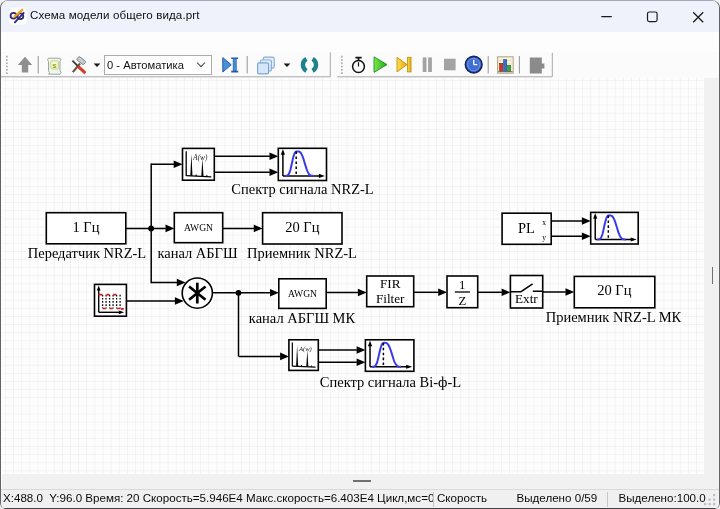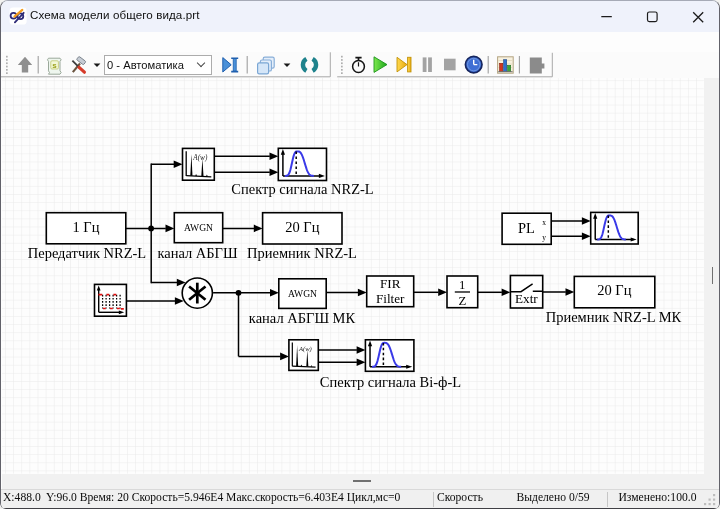--- a/index.html
+++ b/index.html
@@ -13,21 +13,21 @@
 #combo { position:absolute; left:103px; top:54px; width:108px; height:20px; background:#fff;
   border:1px solid #acacac; border-radius:0; font-size:11.2px; color:#111; line-height:18.5px; padding-left:2px; }
 #combo .ch { position:absolute; right:7px; top:3.5px; width:6px; height:6px;
   border-left:1.1px solid #484848; border-bottom:1.1px solid #484848; transform:rotate(-45deg); }
 #canvasbg { position:absolute; left:1px; top:77px; width:701.8px; height:395.6px; background:#fdfdfd; }
 #vsb { position:absolute; left:702.8px; top:77px; width:16.2px; height:395.6px; background:#f1f1f1; }
 #vsb .th { position:absolute; left:7.8px; top:189px; width:1.8px; height:17px; background:#707070; }
 #hsb { position:absolute; left:1px; top:472.6px; width:718px; height:15.8px; background:#f1f1f1; }
 #hsb .th { position:absolute; left:351px; top:6.6px; width:17.5px; height:1.7px; background:#707070; }
 #status { position:absolute; left:0; top:488.4px; width:100%; height:19.2px; background:#f0f0f0;
-  border-top:1px solid #d9d9d9; font-size:11.6px; color:#0a0a0a;font-family:Liberation Serif, serif; }
+  border-top:1px solid #d9d9d9; font-size:11.6px; color:#0a0a0a; }
 #status span { position:absolute; top:0.5px; white-space:pre; }
 #status .sep { position:absolute; top:1.5px; width:1px; height:15px; background:#c6c6c6; }
 #botbar { position:absolute; left:0; top:507px; width:100%; height:2px; background:#404045; }
 </style></head>
 <body>
 <div id="win">
   <div id="title">
       <span class="t">Схема модели общего вида.prt</span>
     </div>
   <svg width="720" height="31" viewBox="0 0 720 31" style="position:absolute;left:0;top:0">
@@ -260,21 +260,21 @@
     </div>
   <div id="hsb">
       <div class="th"></div>
     </div>
   <div id="status">
     <span style="left:2px">X:488.0&nbsp; Y:96.0 Время: 20 Скорость=5.946E4 Макс.скорость=6.403E4 Цикл,мс=0</span>
     <div class="sep" style="left:431.7px"></div>
     <span style="left:436px">Скорость</span>
     <span style="left:515.5px">Выделено 0/59</span>
     <div class="sep" style="left:605.8px"></div>
-    <span style="left:617.5px">Изменено:100.0</span>
+    <span style="left:617.5px">Выделено:100.0</span>
     <svg width="14" height="14" viewBox="0 0 14 14" style="position:absolute;right:2px;bottom:1.5px">
       <g fill="#bdbdbd">
         <rect x="10" y="1" width="2.2" height="2.2"></rect>
           <rect x="10" y="5.5" width="2.2" height="2.2"></rect>
         <rect x="10" y="10" width="2.2" height="2.2"></rect>
           <rect x="5.5" y="5.5" width="2.2" height="2.2"></rect>
         <rect x="5.5" y="10" width="2.2" height="2.2"></rect>
           <rect x="1" y="10" width="2.2" height="2.2"></rect>
       </g>
     </svg>

